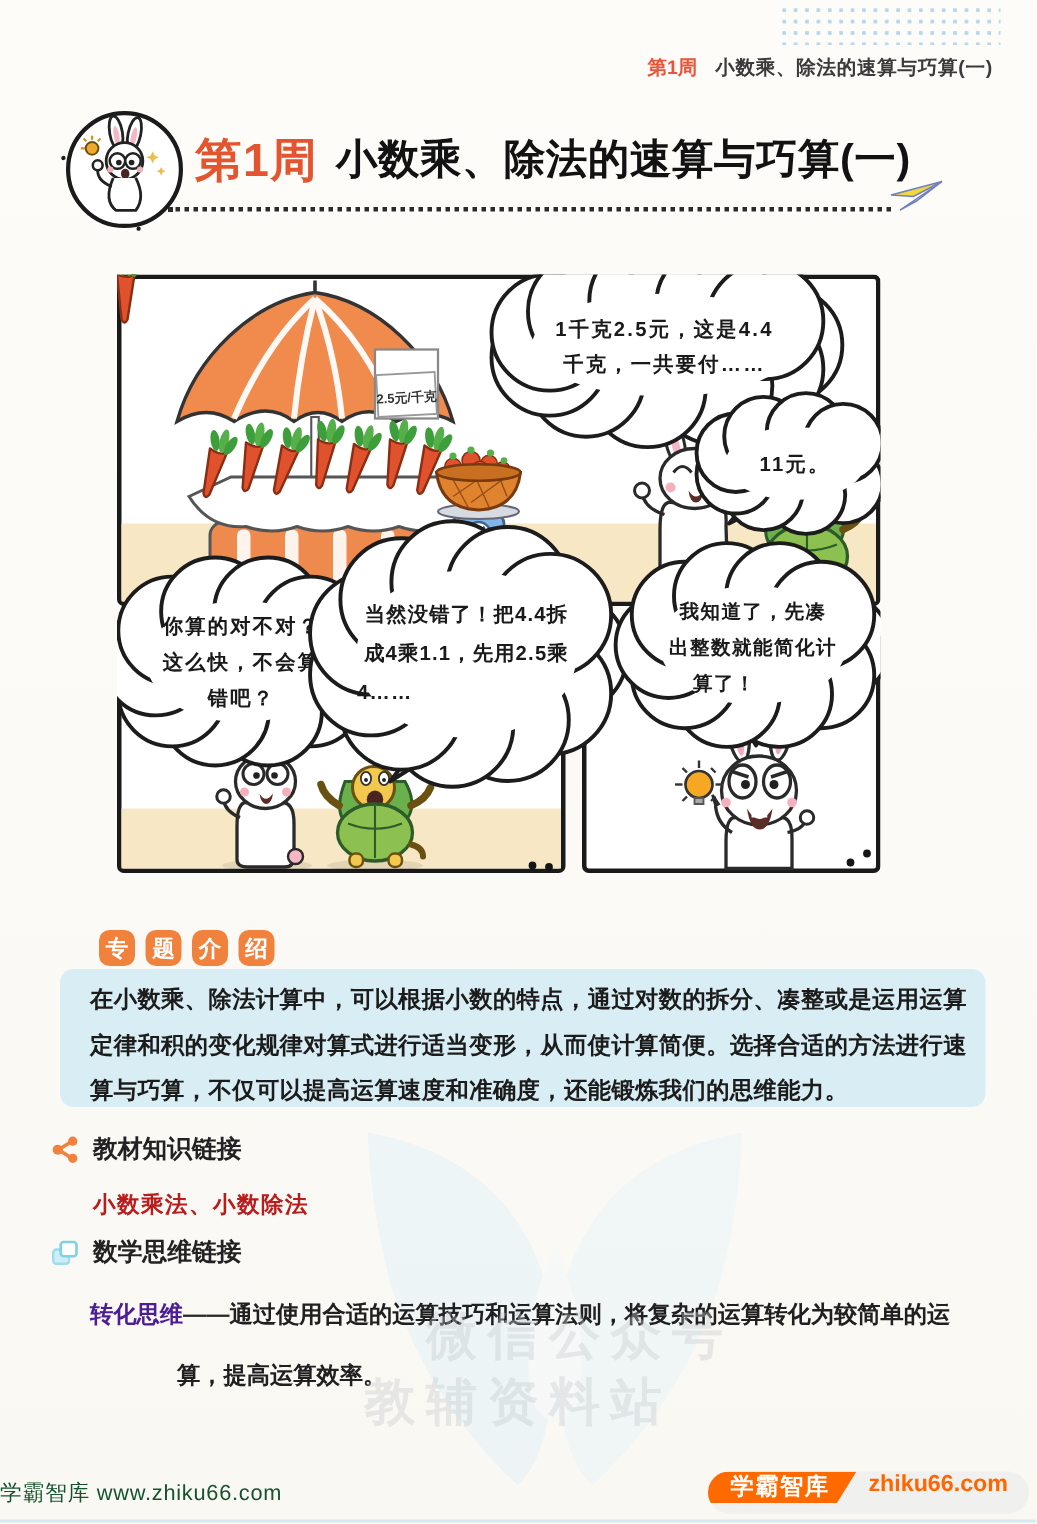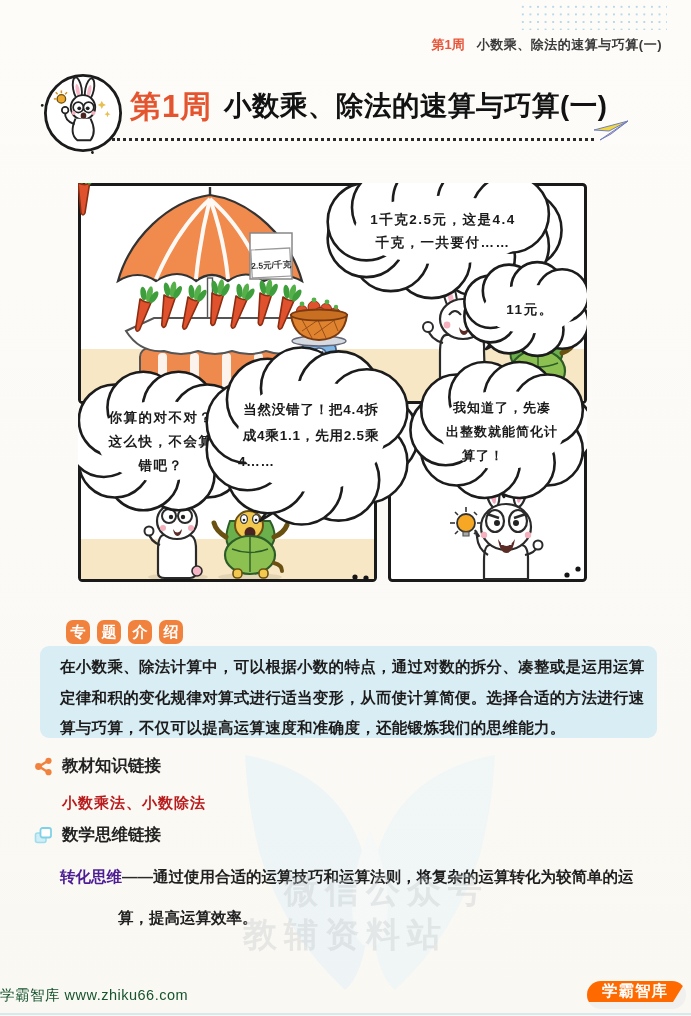--- a/index.html
+++ b/index.html
@@ -438,14 +438,15 @@
   <span>数学思维链接</span>
 </div>
 <p class="abs thinkp" style="margin:0"><span class="term">转化思维</span><span class="dash">——</span><span>通过使用合适的运算技巧和运算法则，将复杂的运算转化为较简单的运算，提高运算效率。</span></p>
 
 <div class="abs wmtext wm1">微信公众号</div>
 <div class="abs wmtext wm2">教辅资料站</div>
 
 <div class="abs footcenter">学霸智库 www.zhiku66.com</div>
 <div class="abs badge">
   <span class="bname">学霸智库</span>
+  <span class="bdom">zhiku66.com</span>
 </div>
 <div class="abs bottomline"></div>
 
 </body></html>

